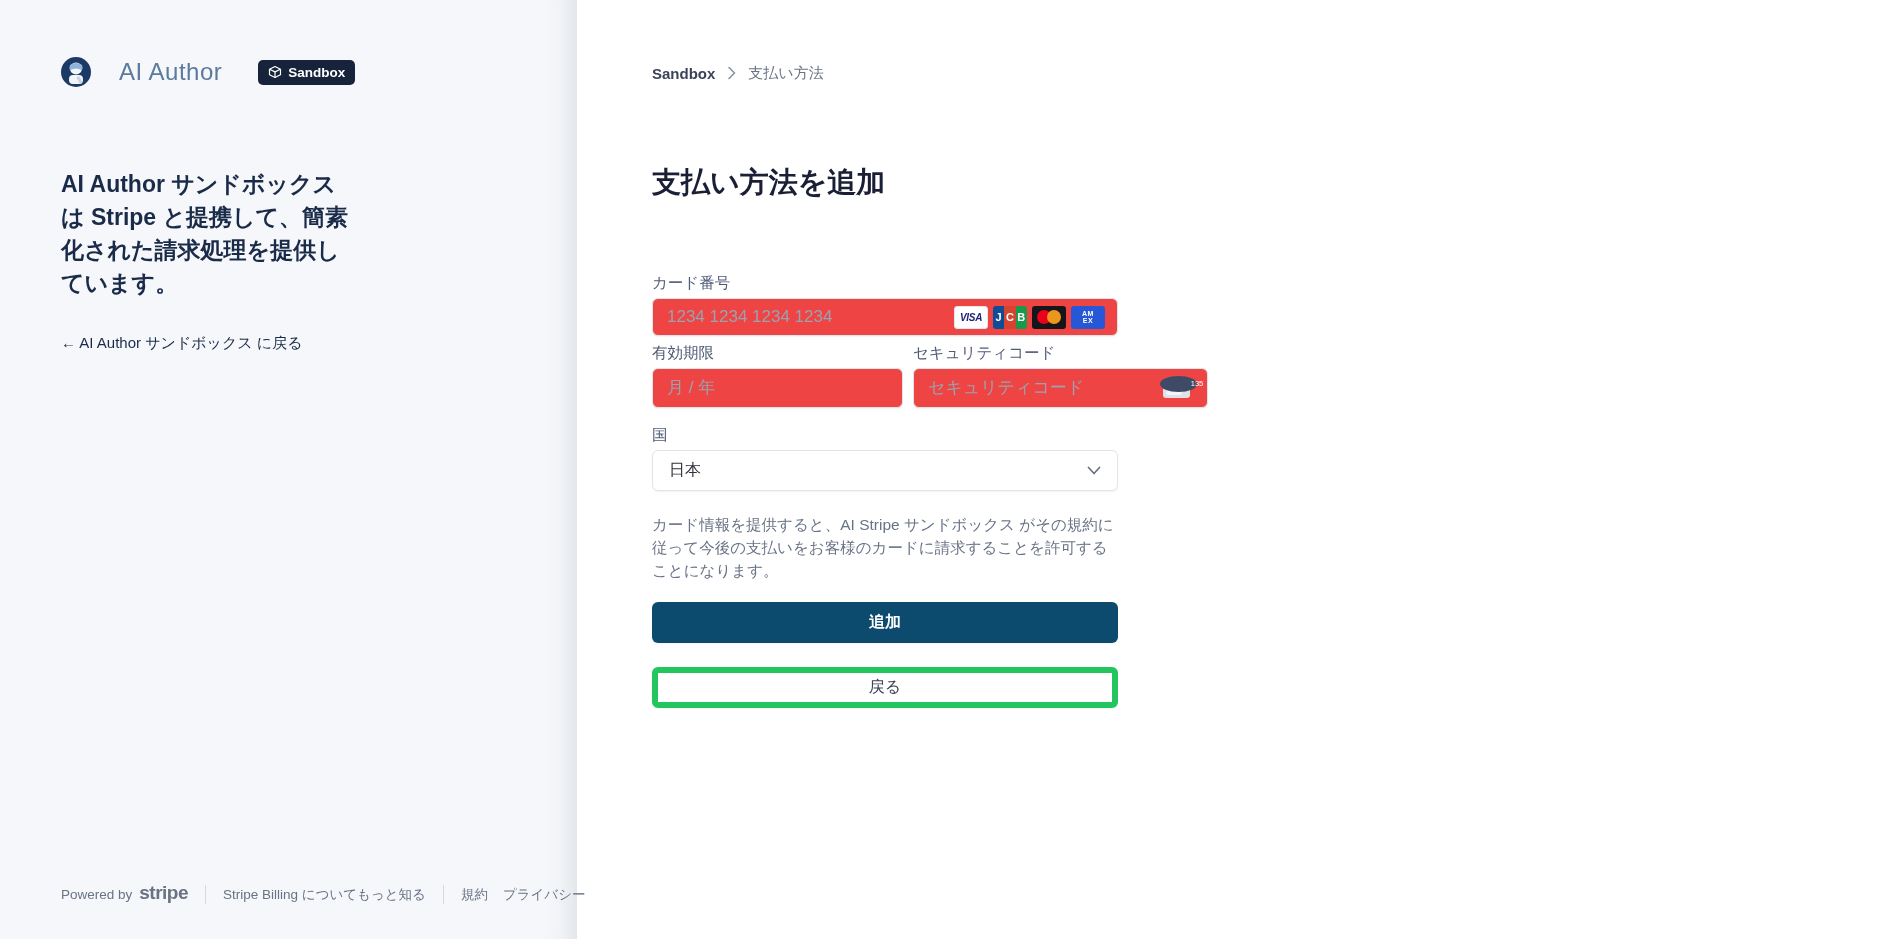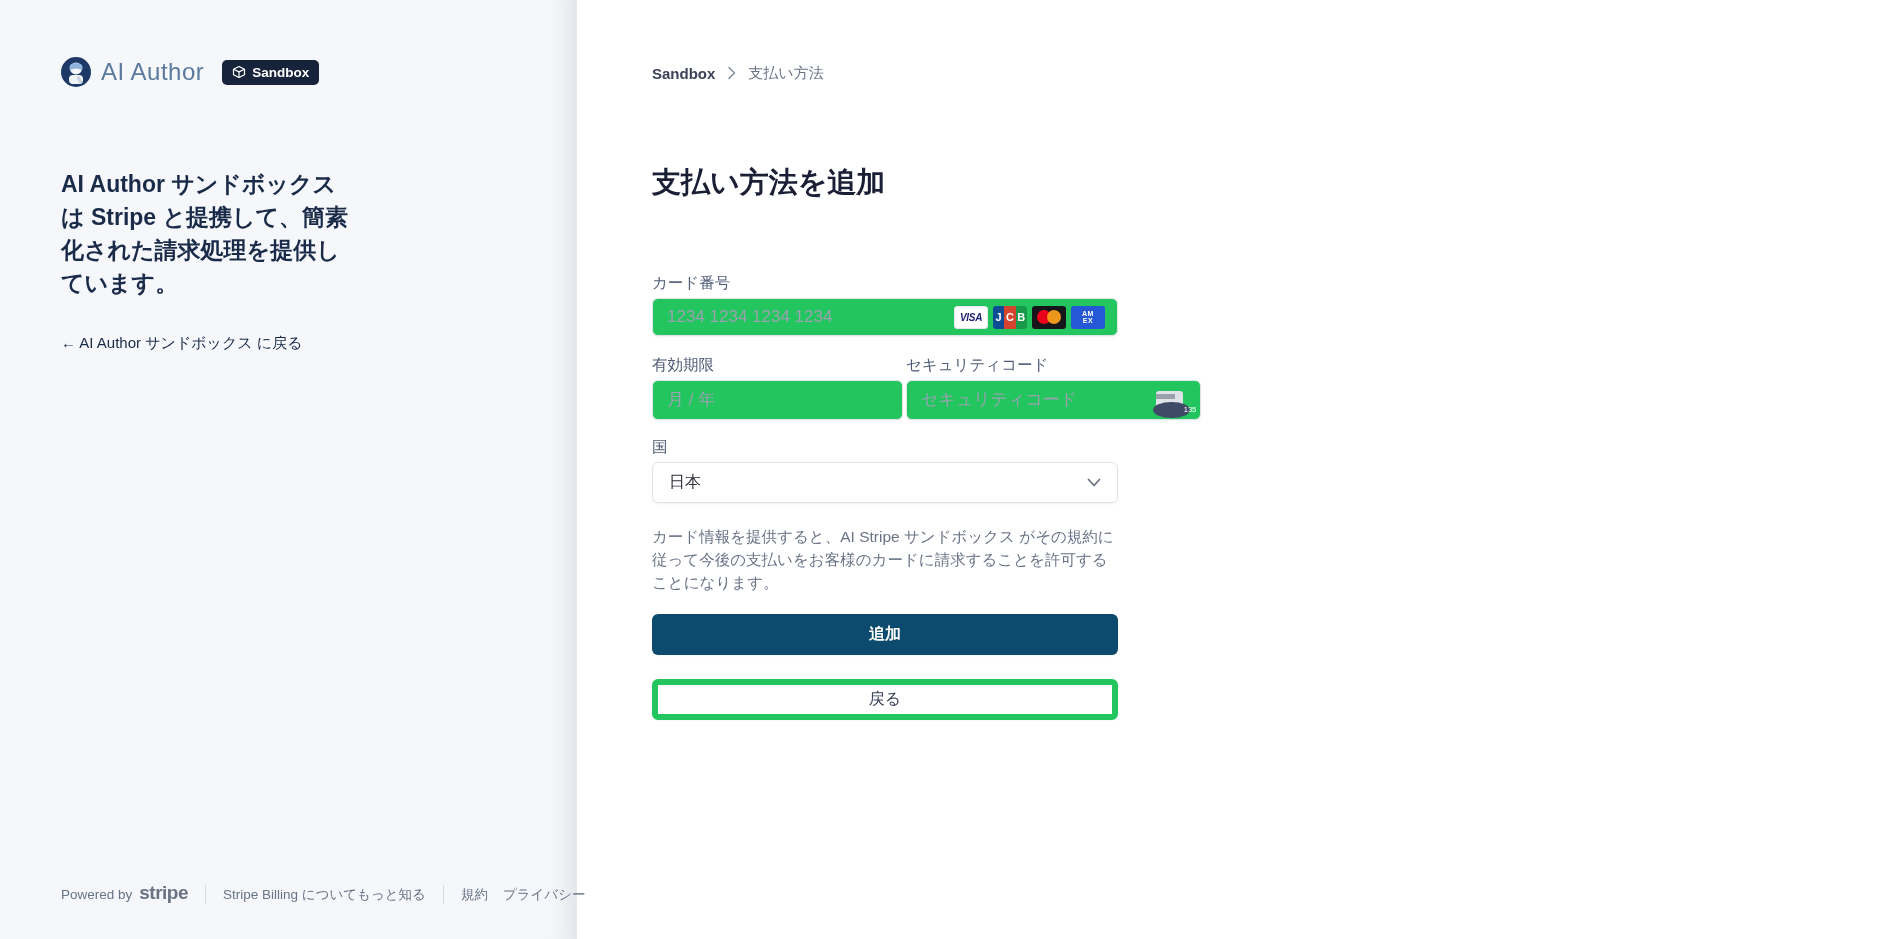--- a/index.html
+++ b/index.html
@@ -19,21 +19,21 @@
     height: 939px;
     flex: 0 0 577px;
     background: #f5f7fa;
     box-shadow: inset -30px 0 30px -30px rgba(50,60,80,0.18);
   }
   .brand {
     position: absolute;
     top: 57px; left: 61px;
     display: flex;
     align-items: center;
-    gap: 10px;
+    gap: 28px;
     justify-content: flex-end;
   }
   .brand-logo { width: 30px; height: 30px; display: block; }
   .brand-name {
     font-size: 24px;
     color: #5b7a9d;
     letter-spacing: 0.5px;
     white-space: nowrap;
   }
   .sandbox-badge {
@@ -119,21 +119,21 @@
     display: block;
     font-size: 15.5px;
     color: #4f5b76;
     line-height: 22px;
     margin-bottom: 4px;
   }
   .mt-first { margin-top: 70px; }
   .input-shell {
     display: flex; align-items: center;
     width: 100%;
-    background: #22c55e;
+    background: #ef4444;
     border: 1px solid #e0e4e9;
     border-radius: 6px;
     box-shadow: 0 1px 1px rgba(0,0,0,0.03), 0 2px 4px rgba(0,0,0,0.02);
   }
   .input-shell input {
     flex: 1;
     min-width: 0;
     border: none;
     outline: none;
     background: transparent;
@@ -177,35 +177,35 @@
     position: absolute; top: 4.5px;
     width: 14px; height: 14px; border-radius: 50%;
   }
   .chip-mc .mc-red { left: 5px; background: #eb001b; }
   .chip-mc .mc-orange { right: 5px; background: #f79e1b; opacity: 0.95; }
   .chip-amex { background: #2557d6; flex-direction: column; line-height: 1; }
   .chip-amex span {
     color: #fff; font-size: 7px; font-weight: 800; letter-spacing: 0.5px;
   }
 
-  .row-2col { display: flex; gap: 3px; margin-top: 18px; }
+  .row-2col { display: flex; gap: 10px; margin-top: 6px; }
   .row-2col .col { flex: 1; }
 
   .cvc-icon-wrap { padding-right: 10px; display: flex; }
   .cvc-icon { position: relative; width: 34px; height: 25px; }
   .cvc-card {
     position: absolute; left: 0; top: 3px;
     width: 27px; height: 19px;
     background: #dfe3e8; border-radius: 3px;
     overflow: hidden;
   }
   .cvc-stripe { position: absolute; top: 3px; left: 0; width: 70%; height: 5px; background: #99a1ad; }
   .cvc-line { position: absolute; bottom: 3px; left: 3px; right: 8px; height: 4px; background: #f4f6f8; border-radius: 2px; }
   .cvc-bubble {
-    position: absolute; right: 0; top: 14px;
+    position: absolute; right: 0; top: 0;
     width: 16px; height: 16px; border-radius: 50%;
     background: #3f4b66;
     display: flex; align-items: center; justify-content: center;
     color: #fff; font-size: 7.5px; font-weight: 400; padding-left: 37px;
   }
 
   .country-block { margin-top: 16px; }
   .select-shell {
     height: 41px;
     display: flex; align-items: center; justify-content: space-between;

